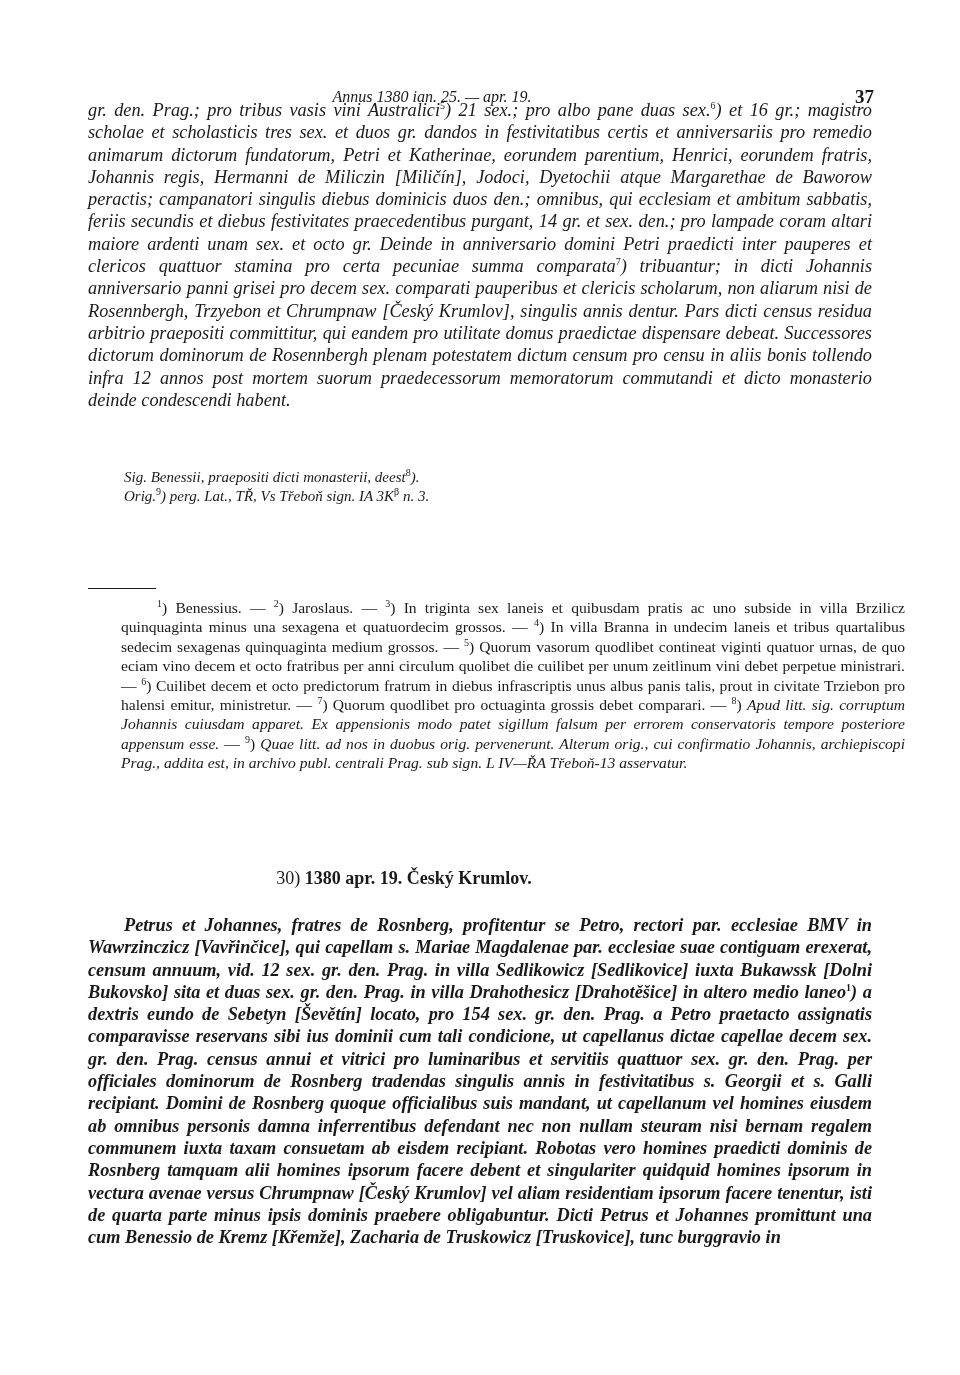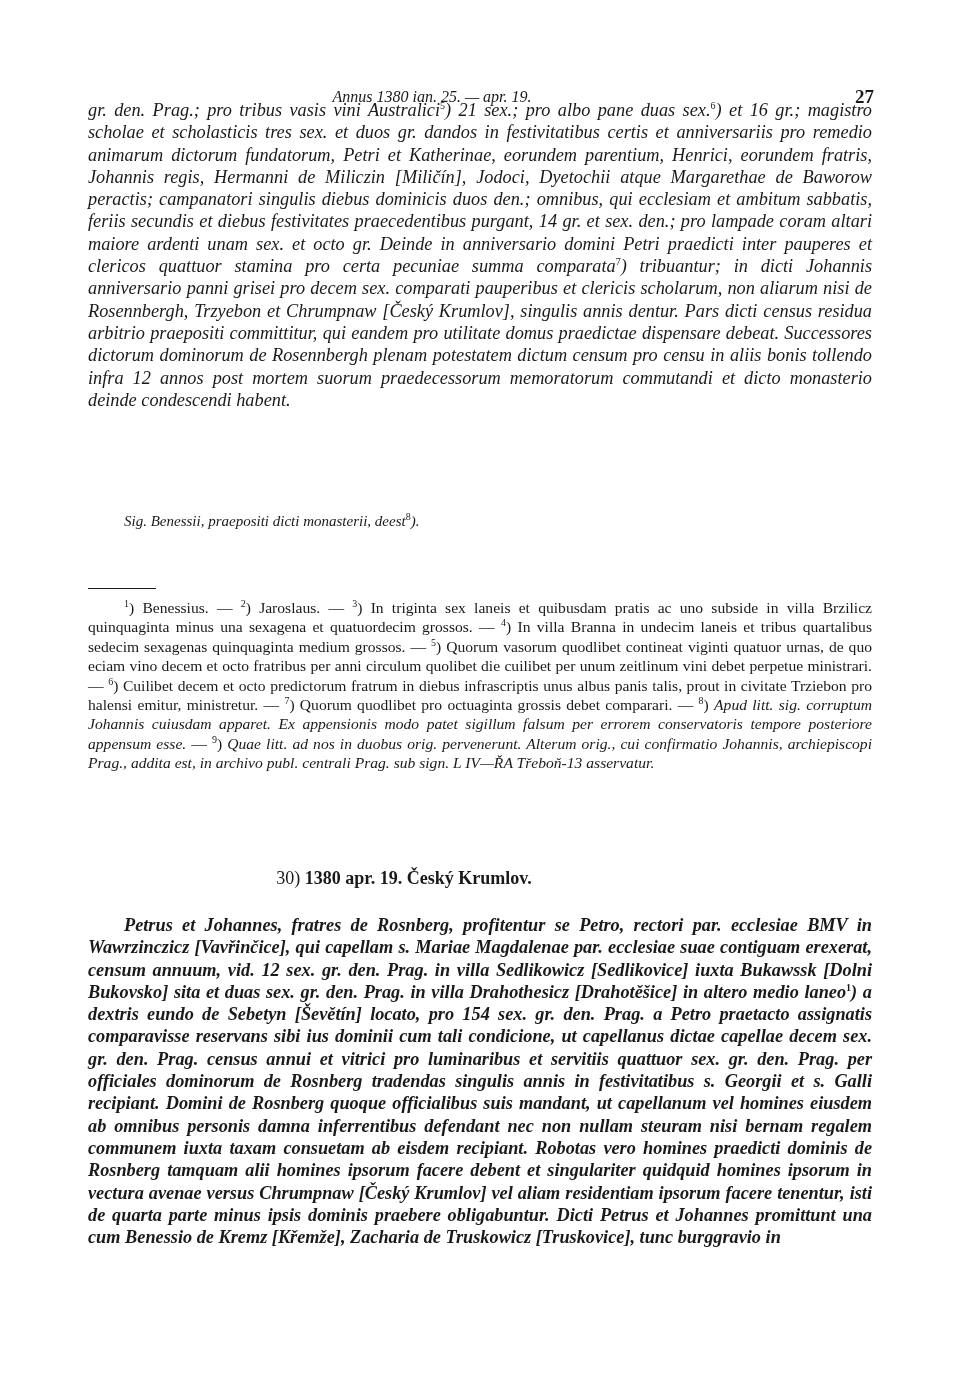--- a/index.html
+++ b/index.html
@@ -6,47 +6,48 @@
     body { width: 960px; height: 1375px; position: relative; overflow: hidden; color: #1a1a1a; }
     .page { position: absolute; left: 0; top: 0; width: 960px; height: 1375px; }
     .running-head { position: absolute; top: 88px; left: 0; width: 960px; font-family: "Liberation Serif", serif; font-style: italic; font-size: 16px; }
     .running-title { position: absolute; left: 0; width: 864px; text-align: center; }
     .page-number { position: absolute; right: 86px; top: -2px; font-style: normal; font-weight: bold; font-size: 19px; }
     .text-block { position: absolute; left: 88px; width: 784px; font-family: "Liberation Serif", serif; }
     .body-it { font-style: italic; font-size: 18.3px; line-height: 22.3px; text-align: justify; }
     .body-it p { margin: 0; }
     .indent { text-indent: 36px; }
     sup { font-size: 10px; line-height: 0; vertical-align: super; font-style: normal; }
-    .apparatus { top: 512px; font-style: italic; font-size: 15px; line-height: 18.6px; text-align: justify; }
+    .apparatus { top: 468px; font-style: italic; font-size: 15px; line-height: 18.6px; text-align: justify; }
     .apparatus p { margin: 0; text-indent: 36px; }
     .rule { position: absolute; left: 88px; top: 588px; width: 68px; height: 1px; background: #1a1a1a; }
-    .footnotes { top: 598px; font-size: 15.6px; line-height: 19.4px; text-align: justify; }
+    .footnotes { top: 598px; font-size: 15.6px; line-height: 19.4px; text-align: justify; margin-left: 33px; }
     .footnotes p { margin: 0; text-indent: 36px; }
     .footnotes .it { font-style: italic; }
     .heading { position: absolute; top: 868px; left: 0; width: 808px; text-align: center; font-family: "Liberation Serif", serif; font-size: 18px; }
     .heading .hb { font-weight: bold; }
   </style>
 </head>
 <body>
 
 <div class="page">
 
   <div class="running-head">
     <div class="running-title">Annus 1380 ian. 25. — apr. 19.</div>
-    <div class="page-number">27</div>
+    <div class="page-number">37</div>
   </div>
 
   <div class="text-block body-it" style="top:99px;">
     <p>
       <span>gr. den. Prag.; pro tribus vasis vini Australici</span><sup>5</sup><span>) 21 sex.; pro albo pane duas sex.</span><sup>6</sup><span>) et 16 gr.; magistro scholae et scholasticis tres sex. et duos gr. dandos in festivitatibus certis et anniversariis pro remedio animarum dictorum fundatorum, Petri et Katherinae, eorundem parentium, Henrici, eorundem fratris, Johannis regis, Hermanni de Miliczin [Miličín], Jodoci, Dyetochii atque Margarethae de Baworow peractis; campanatori singulis diebus dominicis duos den.; omnibus, qui ecclesiam et ambitum sabbatis, feriis secundis et diebus festivitates praecedentibus purgant, 14 gr. et sex. den.; pro lampade coram altari maiore ardenti unam sex. et octo gr. Deinde in anniversario domini Petri praedicti inter pauperes et clericos quattuor stamina pro certa pecuniae summa comparata</span><sup>7</sup><span>) tribuantur; in dicti Johannis anniversario panni grisei pro decem sex. comparati pauperibus et clericis scholarum, non aliarum nisi de Rosennbergh, Trzyebon et Chrumpnaw [Český Krumlov], singulis annis dentur. Pars dicti census residua arbitrio praepositi committitur, qui eandem pro utilitate domus praedictae dispensare debeat. Successores dictorum dominorum de Rosennbergh plenam potestatem dictum censum pro censu in aliis bonis tollendo infra 12 annos post mortem suorum praedecessorum memoratorum commutandi et dicto monasterio deinde condescendi habent.</span>
     </p>
   </div>
 
   <div class="text-block apparatus">
     <p><span>Sig. Benessii, praepositi dicti monasterii, deest</span><sup>8</sup><span>).</span></p>
+    <p><span>Orig.</span><sup>9</sup><span>) perg. Lat., TŘ, Vs Třeboň sign. IA 3K</span><sup>β</sup><span> n. 3.</span></p>
   </div>
 
   <div class="rule"></div>
 
   <div class="text-block footnotes">
     <p>
       <sup>1</sup><span>) Benessius. — </span><sup>2</sup><span>) Jaroslaus. — </span><sup>3</sup><span>) In triginta sex laneis et quibusdam pratis ac uno subside in villa Brzilicz quinquaginta minus una sexagena et quatuordecim grossos. — </span><sup>4</sup><span>) In villa Branna in undecim laneis et tribus quartalibus sedecim sexagenas quinquaginta medium grossos. — </span><sup>5</sup><span>) Quorum vasorum quodlibet contineat viginti quatuor urnas, de quo eciam vino decem et octo fratribus per anni circulum quolibet die cuilibet per unum zeitlinum vini debet perpetue ministrari. — </span><sup>6</sup><span>) Cuilibet decem et octo predictorum fratrum in diebus infrascriptis unus albus panis talis, prout in civitate Trziebon pro halensi emitur, ministretur. — </span><sup>7</sup><span>) Quorum quodlibet pro octuaginta grossis debet comparari. — </span><sup>8</sup><span>) </span><span class="it">Apud litt. sig. corruptum Johannis cuiusdam apparet. Ex appensionis modo patet sigillum falsum per errorem conservatoris tempore posteriore appensum esse.</span><span> — </span><sup>9</sup><span>) </span><span class="it">Quae litt. ad nos in duobus orig. pervenerunt. Alterum orig., cui confirmatio Johannis, archiepiscopi Prag., addita est, in archivo publ. centrali Prag. sub sign. L IV—ŘA Třeboň-13 asservatur.</span>
     </p>
   </div>
 

